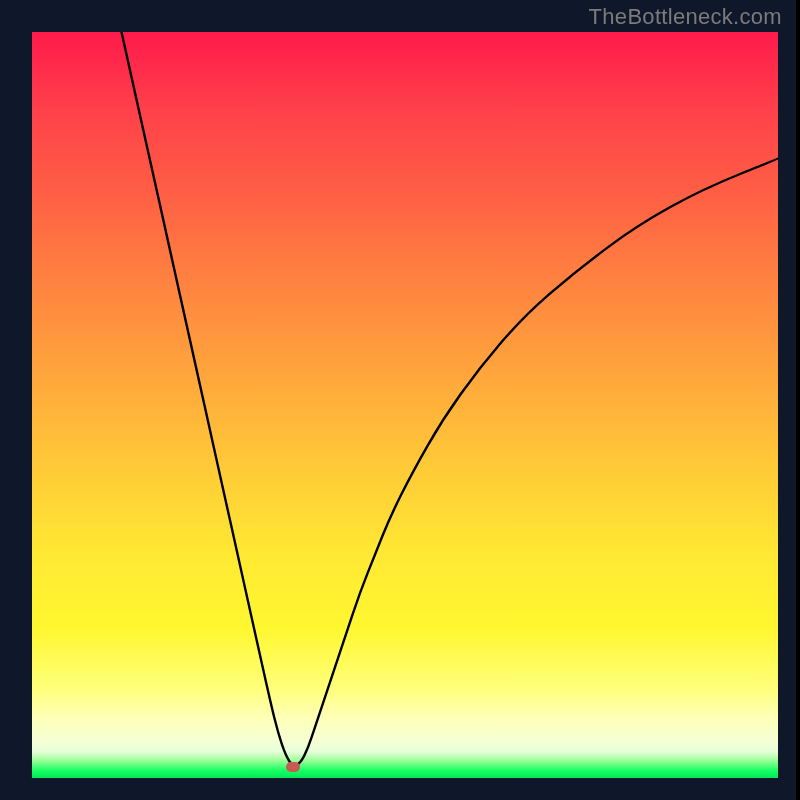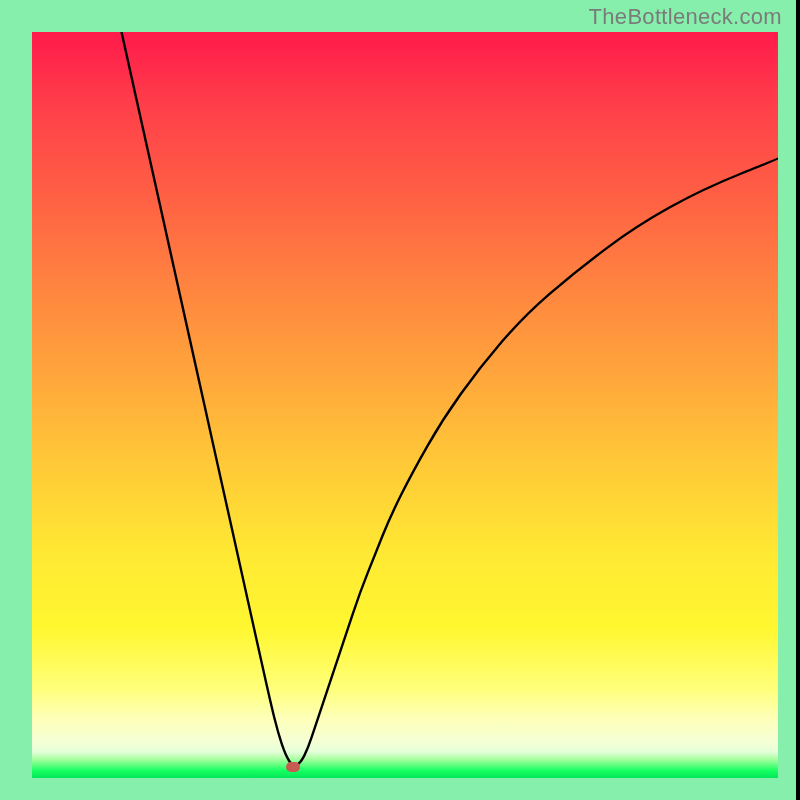--- a/index.html
+++ b/index.html
@@ -8,21 +8,21 @@
     width: 800px;
     height: 800px;
     background: #000;
     overflow: hidden;
     font-family: Arial, Helvetica, sans-serif;
   }
   .frame {
     position: relative;
     width: 796px;
     height: 800px;
-    background: #86efac;
+    background: #0f172a;
   }
   .watermark {
     position: absolute;
     top: 4px;
     right: 14px;
     color: #7b7b7b;
     font-size: 22px;
     font-weight: 500;
     letter-spacing: 0.3px;
     z-index: 10;

